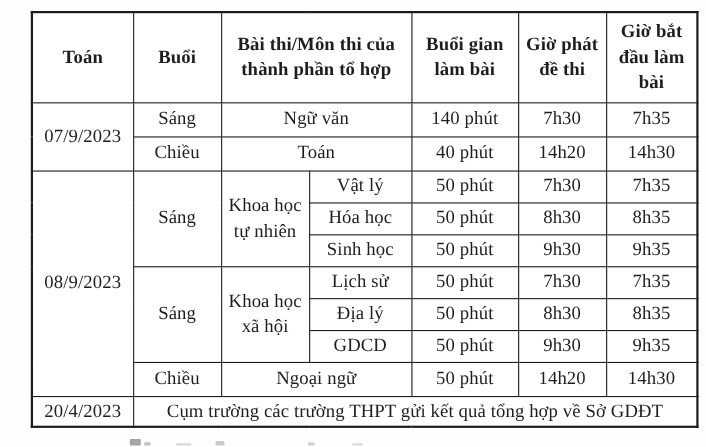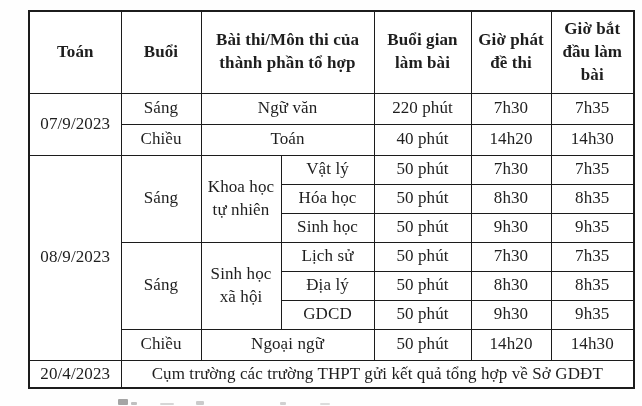--- a/index.html
+++ b/index.html
@@ -97,21 +97,21 @@
       <th colspan="2">Bài thi/Môn thi của thành phần tổ hợp</th>
       <th>Buổi gian làm bài</th>
       <th>Giờ phát đề thi</th>
       <th>Giờ bắt đầu làm bài</th>
     </tr>
 
     <tr class="row-tall">
       <td rowspan="2">07/9/2023</td>
       <td>Sáng</td>
       <td colspan="2">Ngữ văn</td>
-      <td>220 phút</td>
+      <td>140 phút</td>
       <td>7h30</td>
       <td>7h35</td>
     </tr>
     <tr class="row-tall">
       <td>Chiều</td>
       <td colspan="2">Toán</td>
       <td>40 phút</td>
       <td>14h20</td>
       <td>14h30</td>
     </tr>
@@ -133,21 +133,21 @@
     </tr>
     <tr class="row-sub">
       <td>Sinh học</td>
       <td>50 phút</td>
       <td>9h30</td>
       <td>9h35</td>
     </tr>
 
     <tr class="row-sub">
       <td rowspan="3">Sáng</td>
-      <td rowspan="3">Sinh học xã hội</td>
+      <td rowspan="3">Khoa học xã hội</td>
       <td>Lịch sử</td>
       <td>50 phút</td>
       <td>7h30</td>
       <td>7h35</td>
     </tr>
     <tr class="row-sub">
       <td>Địa lý</td>
       <td>50 phút</td>
       <td>8h30</td>
       <td>8h35</td>

